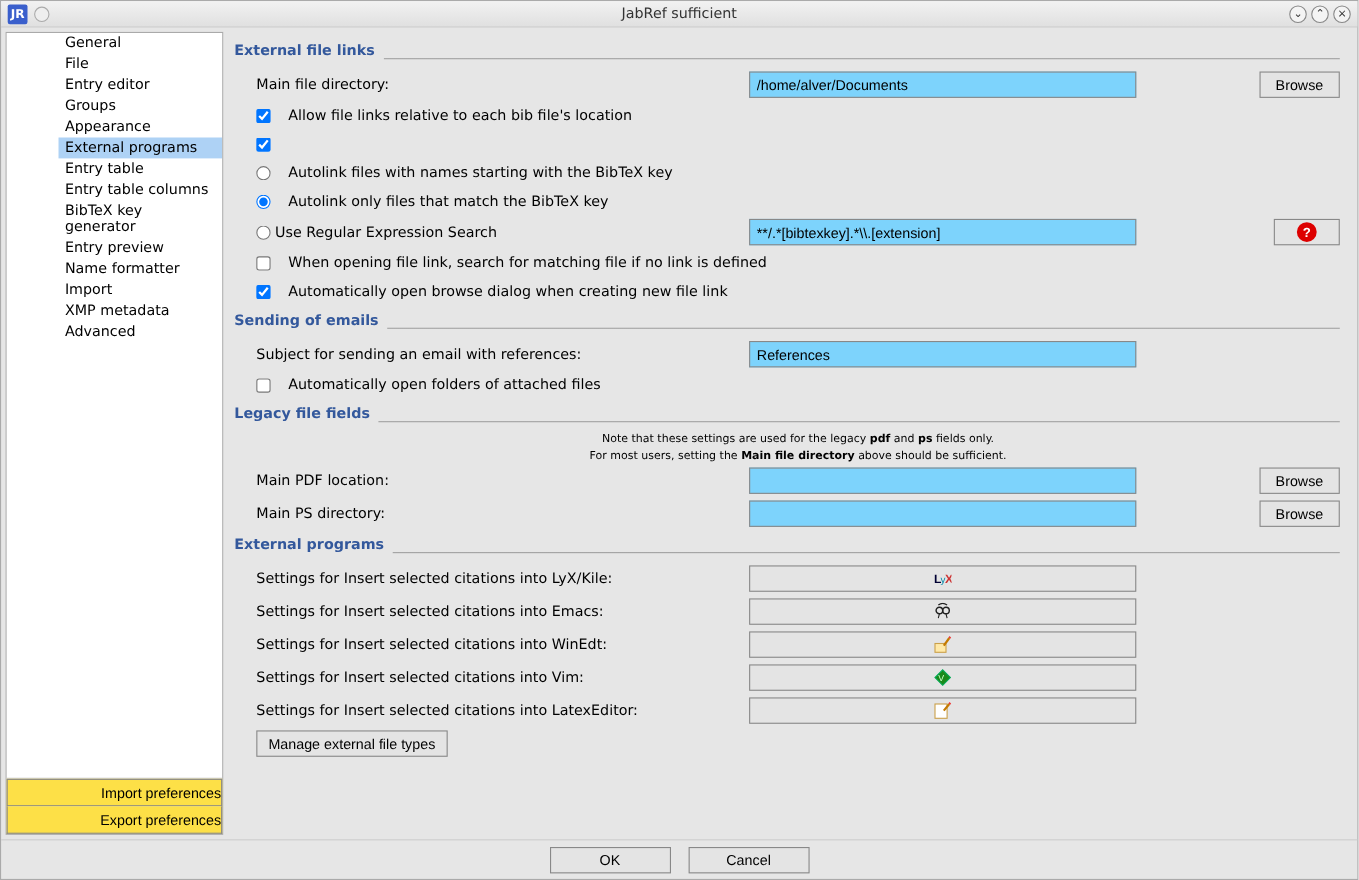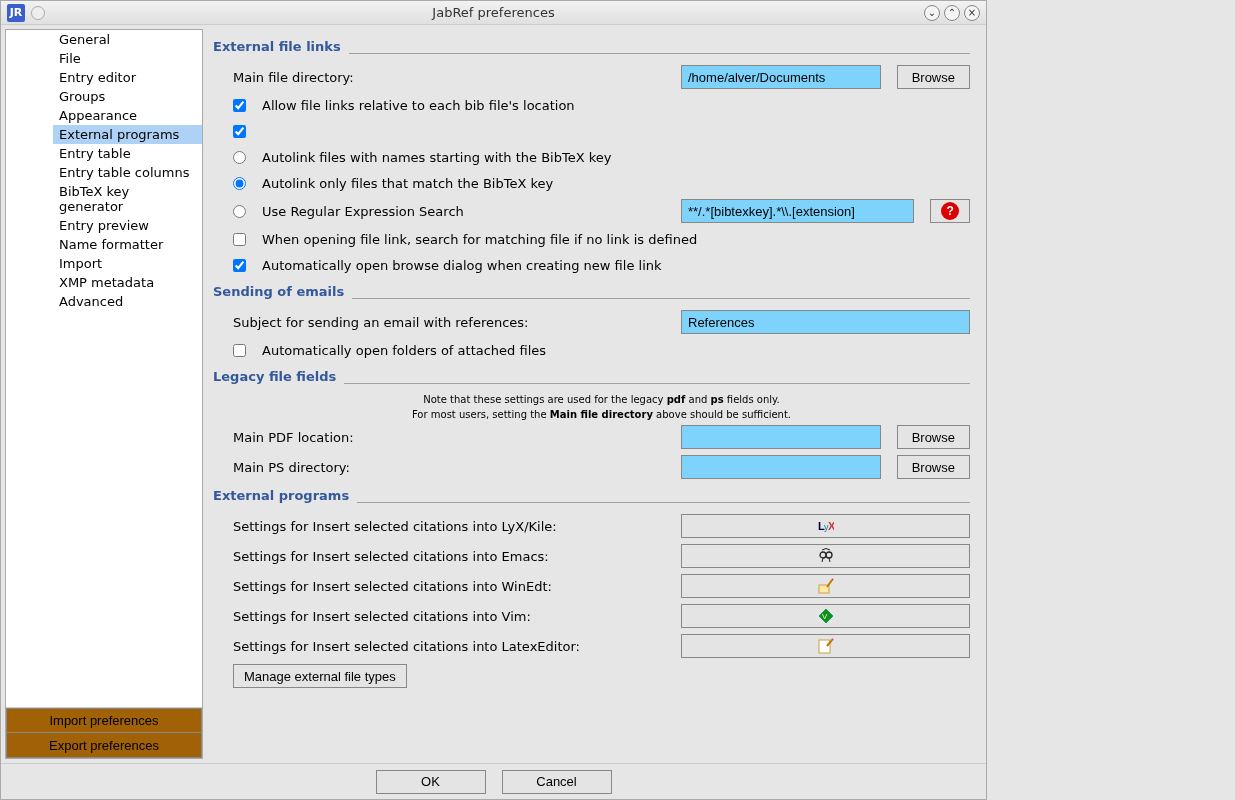--- a/index.html
+++ b/index.html
@@ -3,21 +3,21 @@
 <meta charset="utf-8">
 <style>
 * { box-sizing: border-box; margin: 0; padding: 0; }
 body {
   font-family: "DejaVu Sans", "Liberation Sans", Arial, sans-serif;
   font-size: 13px;
   color: #000;
   background: #e6e6e6;
 }
 .window {
-  width: 987px;
+  width: 1235px;
   height: 800px;
   background: #e6e6e6;
   border: 1px solid #aaa;
   display: flex;
   flex-direction: column;
 }
 .titlebar {
   height: 24px;
   background: linear-gradient(#f2f2f2, #e0e0e0);
   border-bottom: 1px solid #ccc;
@@ -95,23 +95,24 @@
 .sidebar-item.selected {
   background:#aed2f5;
 }
 .sidebar-bottom {
   border-top:1px solid #ccc;
 }
 .sidebar-bottom button {
   width:100%;
   height:25px;
   font-size:13px;
-  background:#a16207;
+  background:#fde047;
   border:1px solid #888;
   cursor:default;
+  text-align:right;
 }
 .sidebar-bottom button + button { border-top:none; }
 .main {
   flex:1;
   padding:8px 16px 0 10px;
   overflow:auto;
 }
 .section-header {
   color:#33589c;
   font-weight:bold;
@@ -217,21 +218,21 @@
 svg.ic { width:16px; height:16px; }
 </style>
 </head>
 <body>
 
 <div class="window">
 
   <div class="titlebar">
     <span class="app-icon">JR</span>
     <span class="dot"></span>
-    <span class="title">JabRef preferences</span>
+    <span class="title">JabRef sufficient</span>
     <div class="wm-controls">
       <span class="wm-btn">⌄</span>
       <span class="wm-btn">⌃</span>
       <span class="wm-btn">×</span>
     </div>
   </div>
 
   <div class="content">
 
     <div class="sidebar">
@@ -280,21 +281,21 @@
       </div>
       <div class="radiorow">
         <input type="radio" name="autolink" style="">
         <span>Autolink files with names starting with the BibTeX key</span>
       </div>
       <div class="radiorow">
         <input type="radio" name="autolink" checked="" style="">
         <span>Autolink only files that match the BibTeX key</span>
       </div>
       <div class="row" style="padding-left:20px;">
-        <span style="display:flex;align-items:center;gap:16px;flex:0 0 440px;">
+        <span style="display:flex;align-items:center;gap:4px;flex:0 0 440px;">
           <input type="radio" name="autolink" style="">
           <span>Use Regular Expression Search</span>
         </span>
         <input type="text" class="mid" value="**/.*[bibtexkey].*\\.[extension]" style="">
         <span class="spacer"></span>
         <button class="iconbtn">
           <span class="help-icon">?</span>
         </button>
       </div>
       <div class="checkrow">

